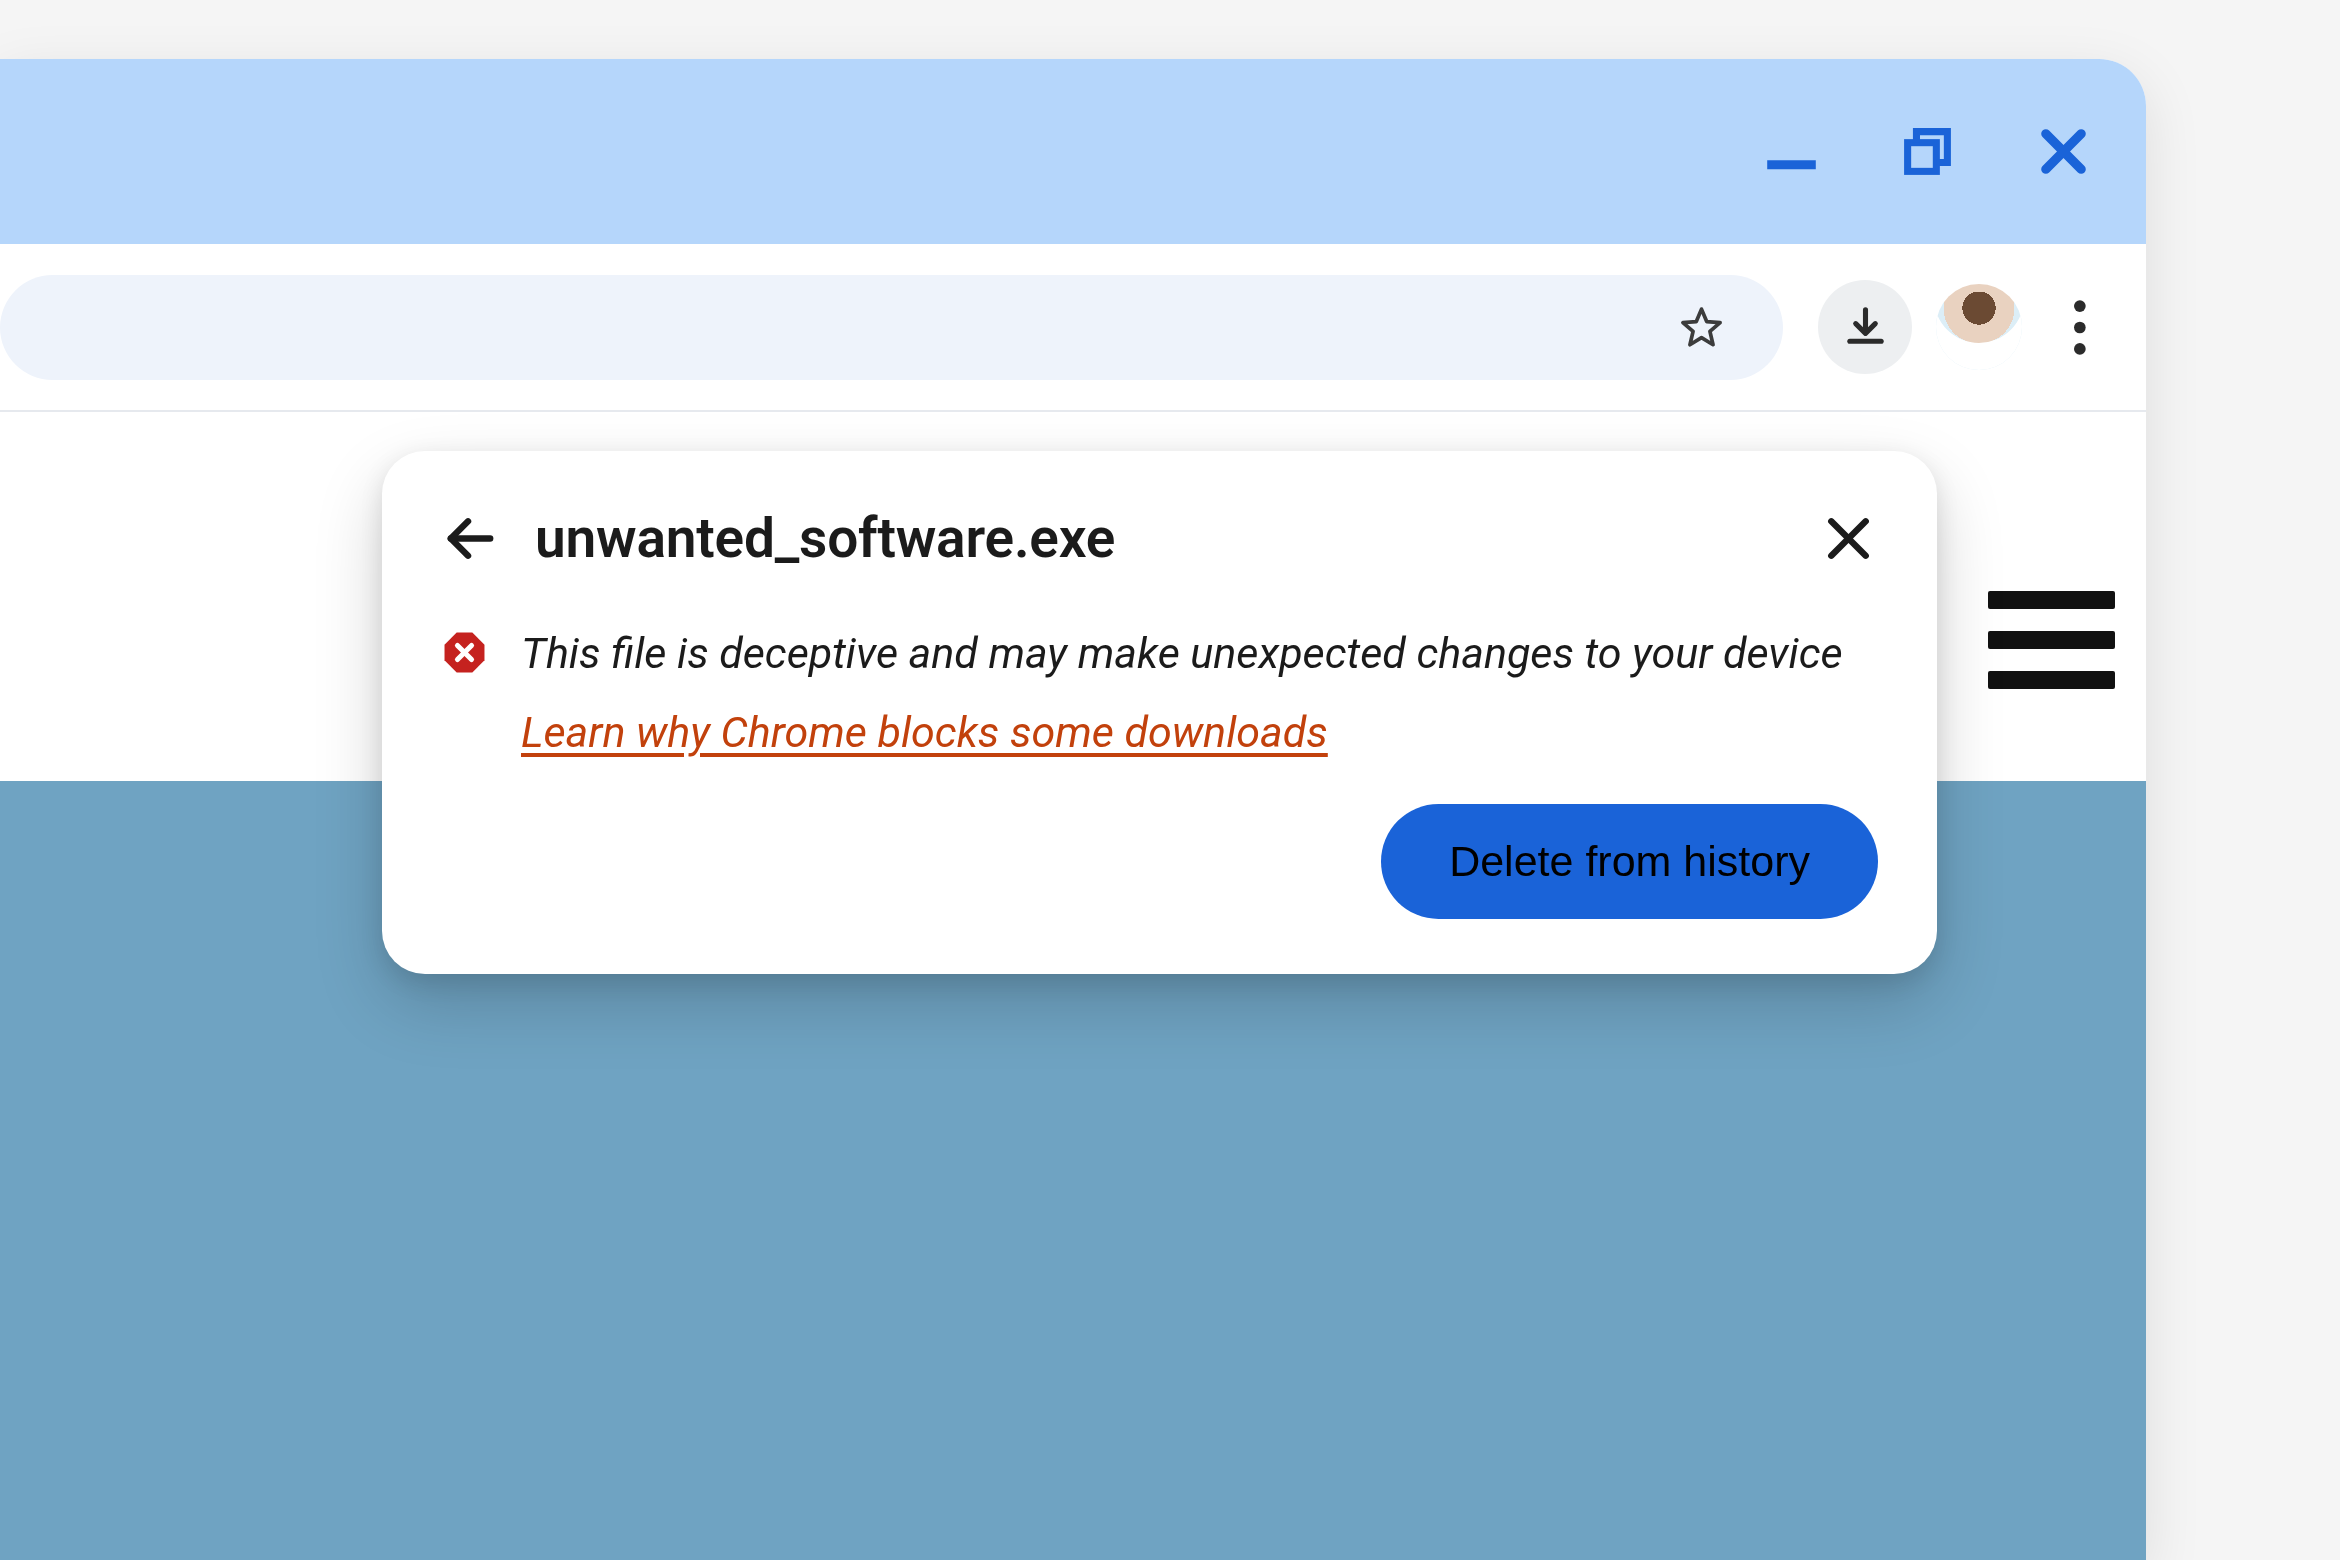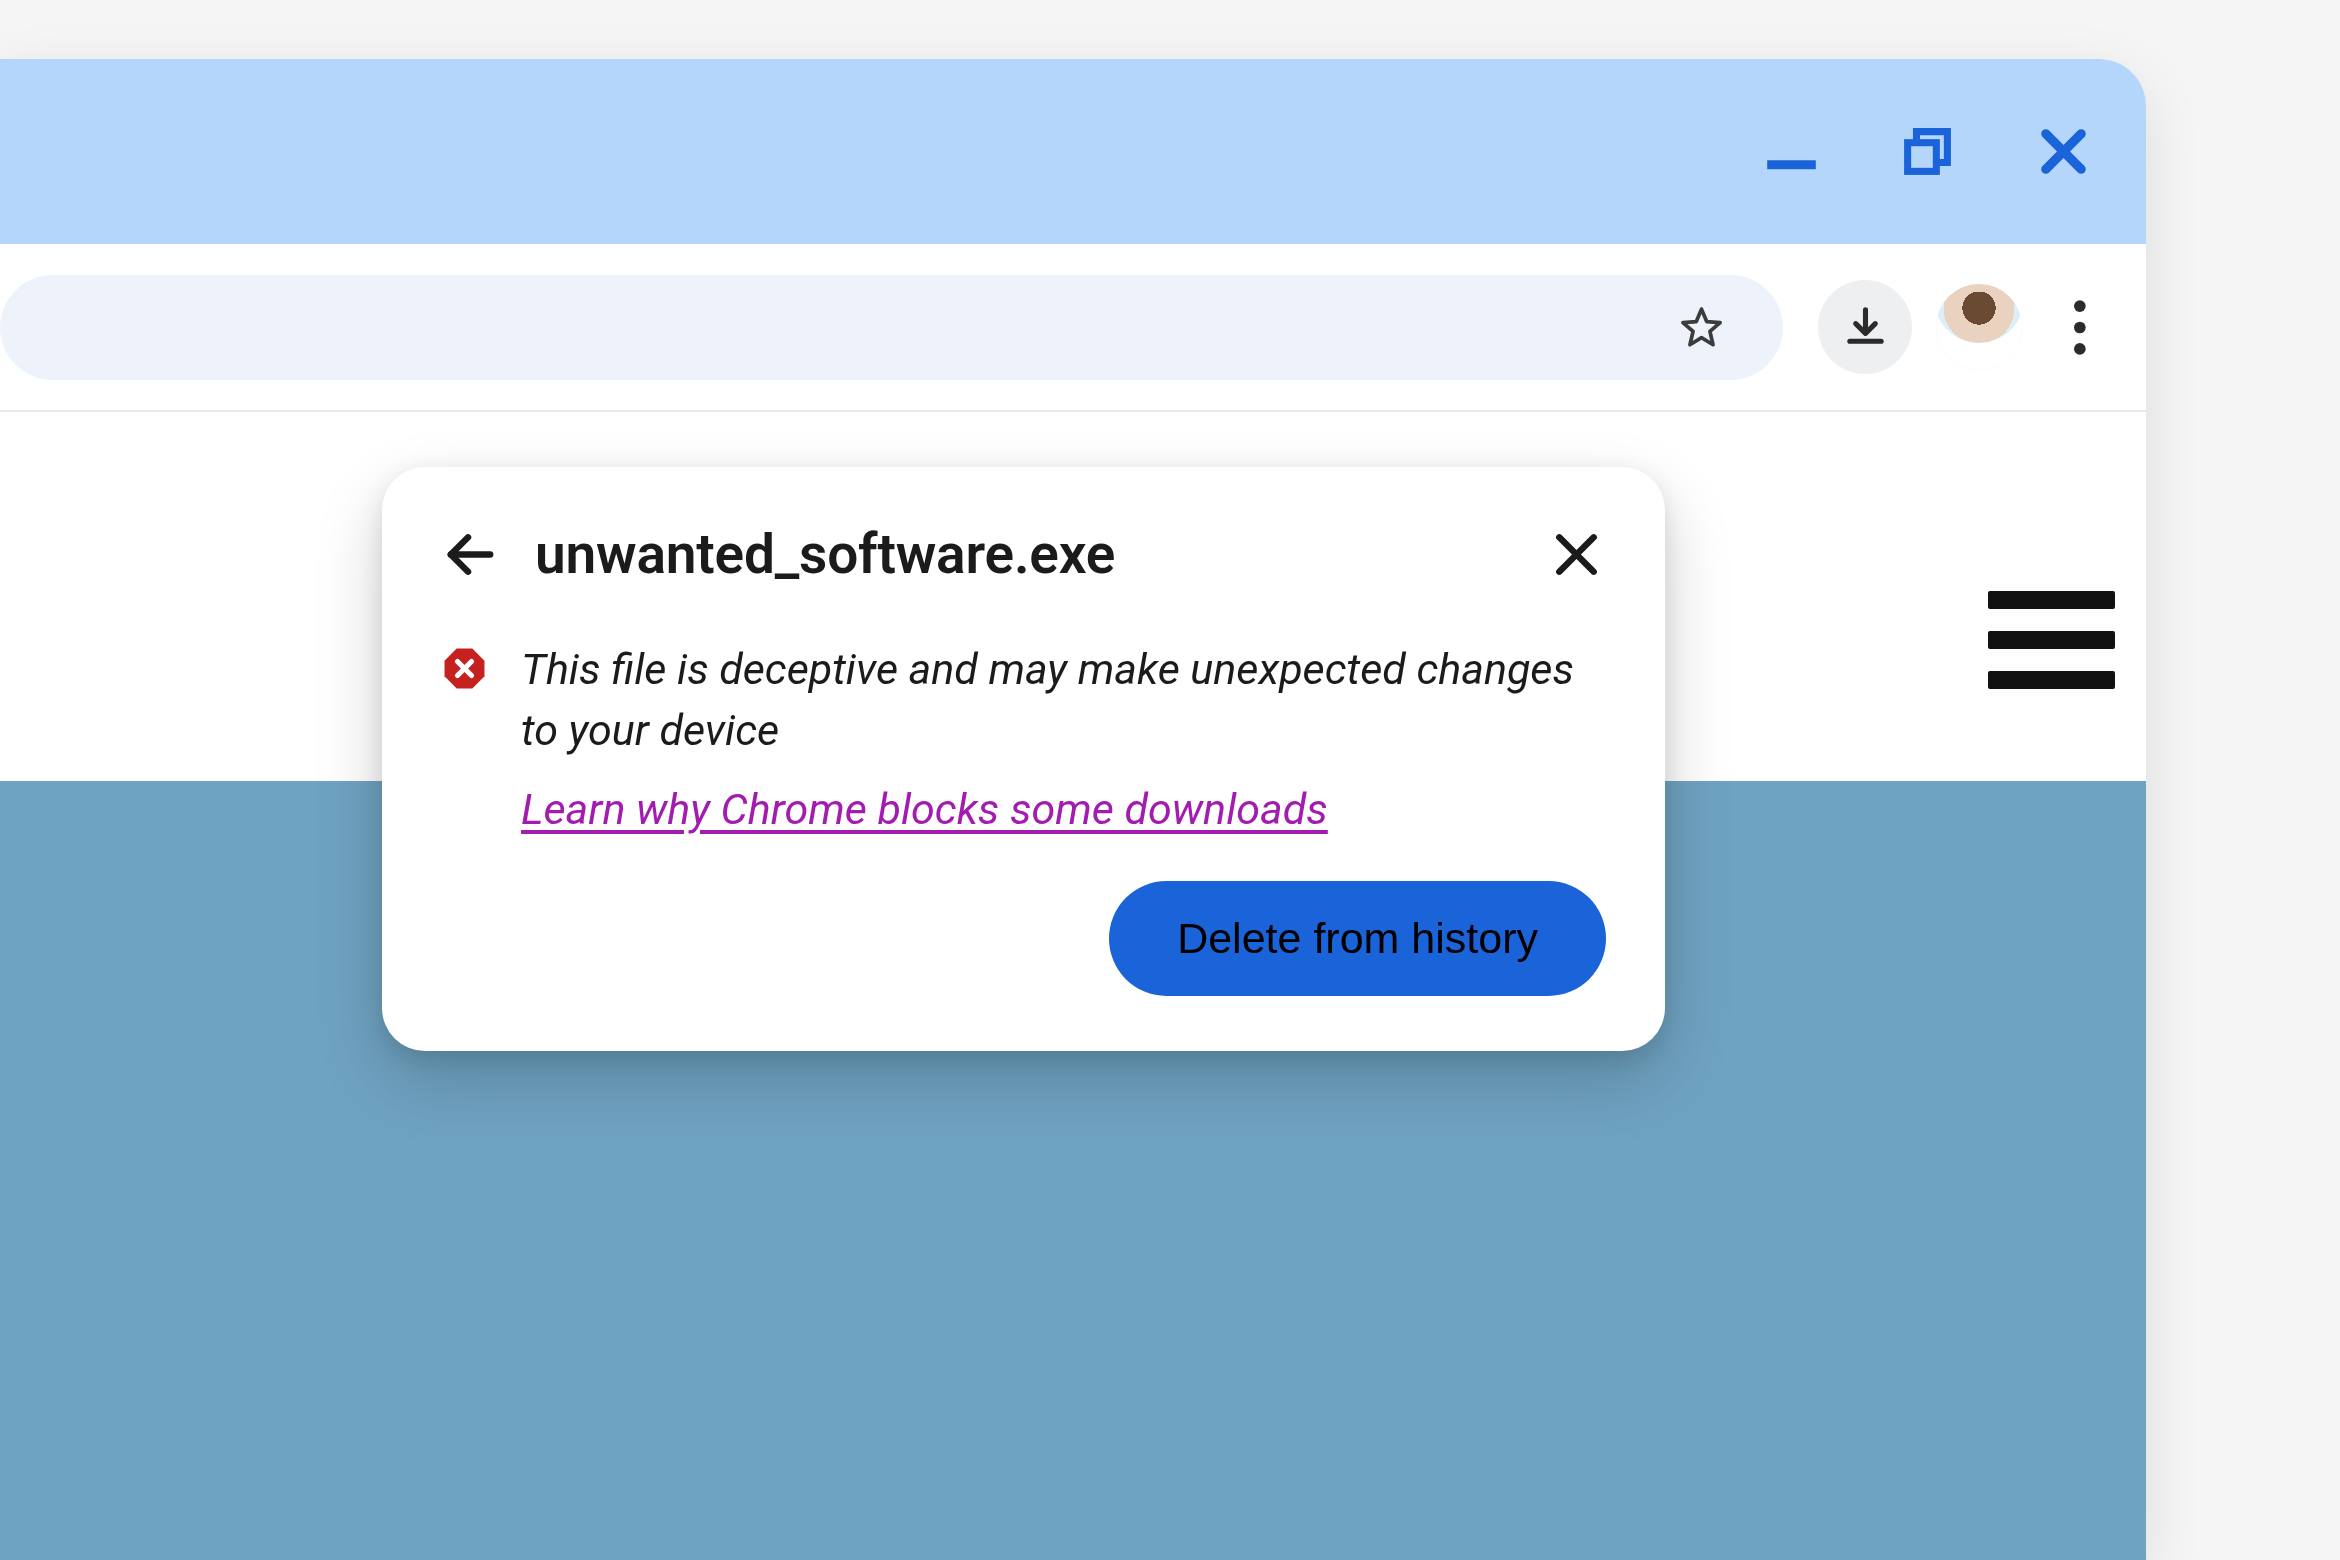--- a/index.html
+++ b/index.html
@@ -120,22 +120,22 @@
     right: 0;
     top: 722px;
     bottom: 0;
     background: #6fa3c2;
   }
 
   
   .popup {
     position: absolute;
     left: 382px;
-    top: 408px;
-    width: 1283px;
+    top: 392px;
+    width: 1555px;
     background: #ffffff;
     border-radius: 43px;
     box-shadow: 0 29px 68px rgba(0,0,0,0.18), 0 7.8px 23.4px rgba(0,0,0,0.10);
     padding: 55px 59px 55px 59px;
   }
 
   .popup-header {
     display: flex;
     align-items: center;
     gap: 35px;
@@ -165,21 +165,21 @@
   .popup-body .msg {
     font-size: 43px;
     line-height: 1.42;
     color: #1b1b1b;
     font-weight: 400;
   }
   .learn-link {
     display: inline-block;
     margin-top: 23.4px;
     font-size: 43px;
-    color: #a21caf;
+    color: #c2410c;
     text-decoration: underline;
     text-underline-offset: 5.9px;
   }
 
   .popup-actions {
     display: flex;
     justify-content: flex-end;
     margin-top: 47px;
   }
   .delete-btn {

